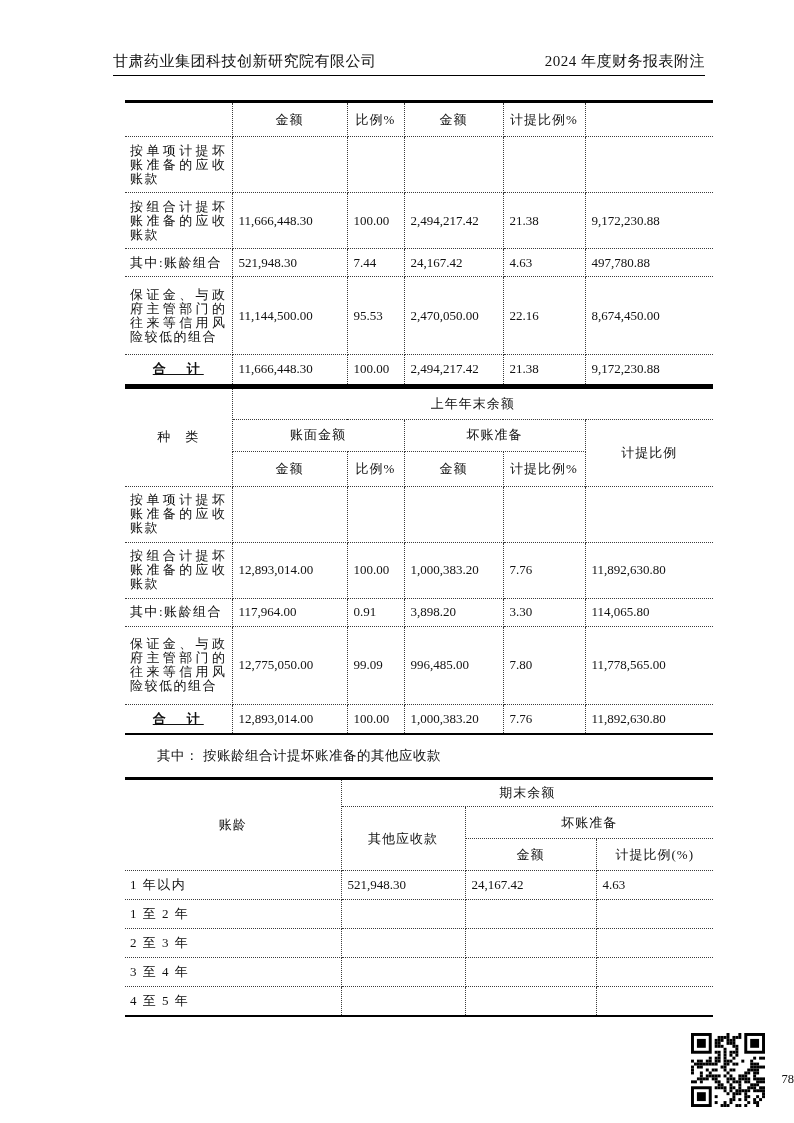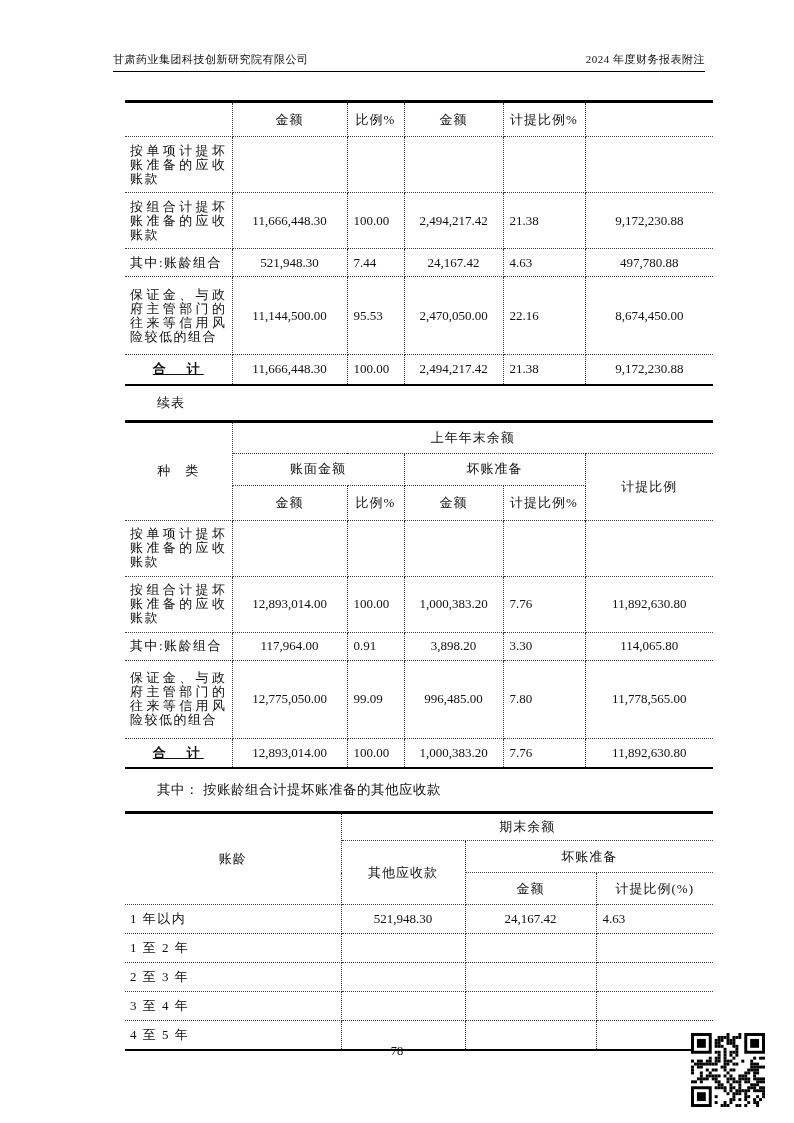--- a/index.html
+++ b/index.html
@@ -18,21 +18,21 @@
   }
   
   .doc-header {
     position: absolute;
     left: 113px;
     top: 52px;
     width: 592px;
     display: flex;
     justify-content: space-between;
     align-items: flex-end;
-    font-size: 11px;
+    font-size: 15px;
     letter-spacing: 0.5px;
     padding-bottom: 4px;
     border-bottom: 1.5px solid #000;
   }
   
   .content {
     position: absolute;
     left: 125px;
     top: 100px;
     width: 588px;
@@ -55,21 +55,21 @@
   .tbl tr > *:first-child { border-left: 0; }
   .tbl tr > *:last-child  { border-right: 0; }
   .tbl th { text-align: center; letter-spacing: 1px; }
   td.lbl {
     text-align: justify;
     letter-spacing: 1.5px;
     line-height: 14px;
     padding-left: 5px;
     padding-right: 5px;
   }
-  td.amt { text-align: center; font-variant-numeric: tabular-nums; }
+  td.amt { text-align: left; font-variant-numeric: tabular-nums; }
   td.pct { font-variant-numeric: tabular-nums; }
   td.total-lbl { text-align: center; letter-spacing: 4px; font-weight: 600; text-decoration: underline; }
   tr.r-head  { height: 35px; }
   tr.r-head2 { height: 32px; }
   tr.r-3line { height: 56px; }
   tr.r-1line { height: 28px; }
   tr.r-5line { height: 78px; }
   tr.r-total { height: 30px; }
   tr.r-body3 { height: 29px; }
   
@@ -80,23 +80,23 @@
   }
   .section-note {
     margin: 12px 0 12px 32px;
     font-size: 13.5px;
     letter-spacing: 0.5px;
   }
   
   .page-number {
     position: absolute;
     left: 0;
-    top: 1044px;
+    top: 1072px;
     width: 794px;
-    text-align: center;
+    text-align: right;
     font-size: 12.5px;
   }
   .qr {
     position: absolute;
     left: 691px;
     top: 1033px;
     width: 74px;
     height: 74px;
   }
   .qr svg { width: 100%; height: 100%; display: block; }
@@ -169,21 +169,20 @@
           <td class="total-lbl">合　计</td>
           <td class="amt">11,666,448.30</td>
           <td class="pct">100.00</td>
           <td class="amt">2,494,217.42</td>
           <td class="pct">21.38</td>
           <td class="amt">9,172,230.88</td>
         </tr>
       </tbody>
     </table>
 
-    <div class="cont-label">续表</div>
 
     <table class="tbl">
       <colgroup>
         <col style="width:107px">
           <col style="width:115px">
           <col style="width:57px">
         <col style="width:99px">
           <col style="width:82px">
           <col style="width:128px">
       </colgroup>

